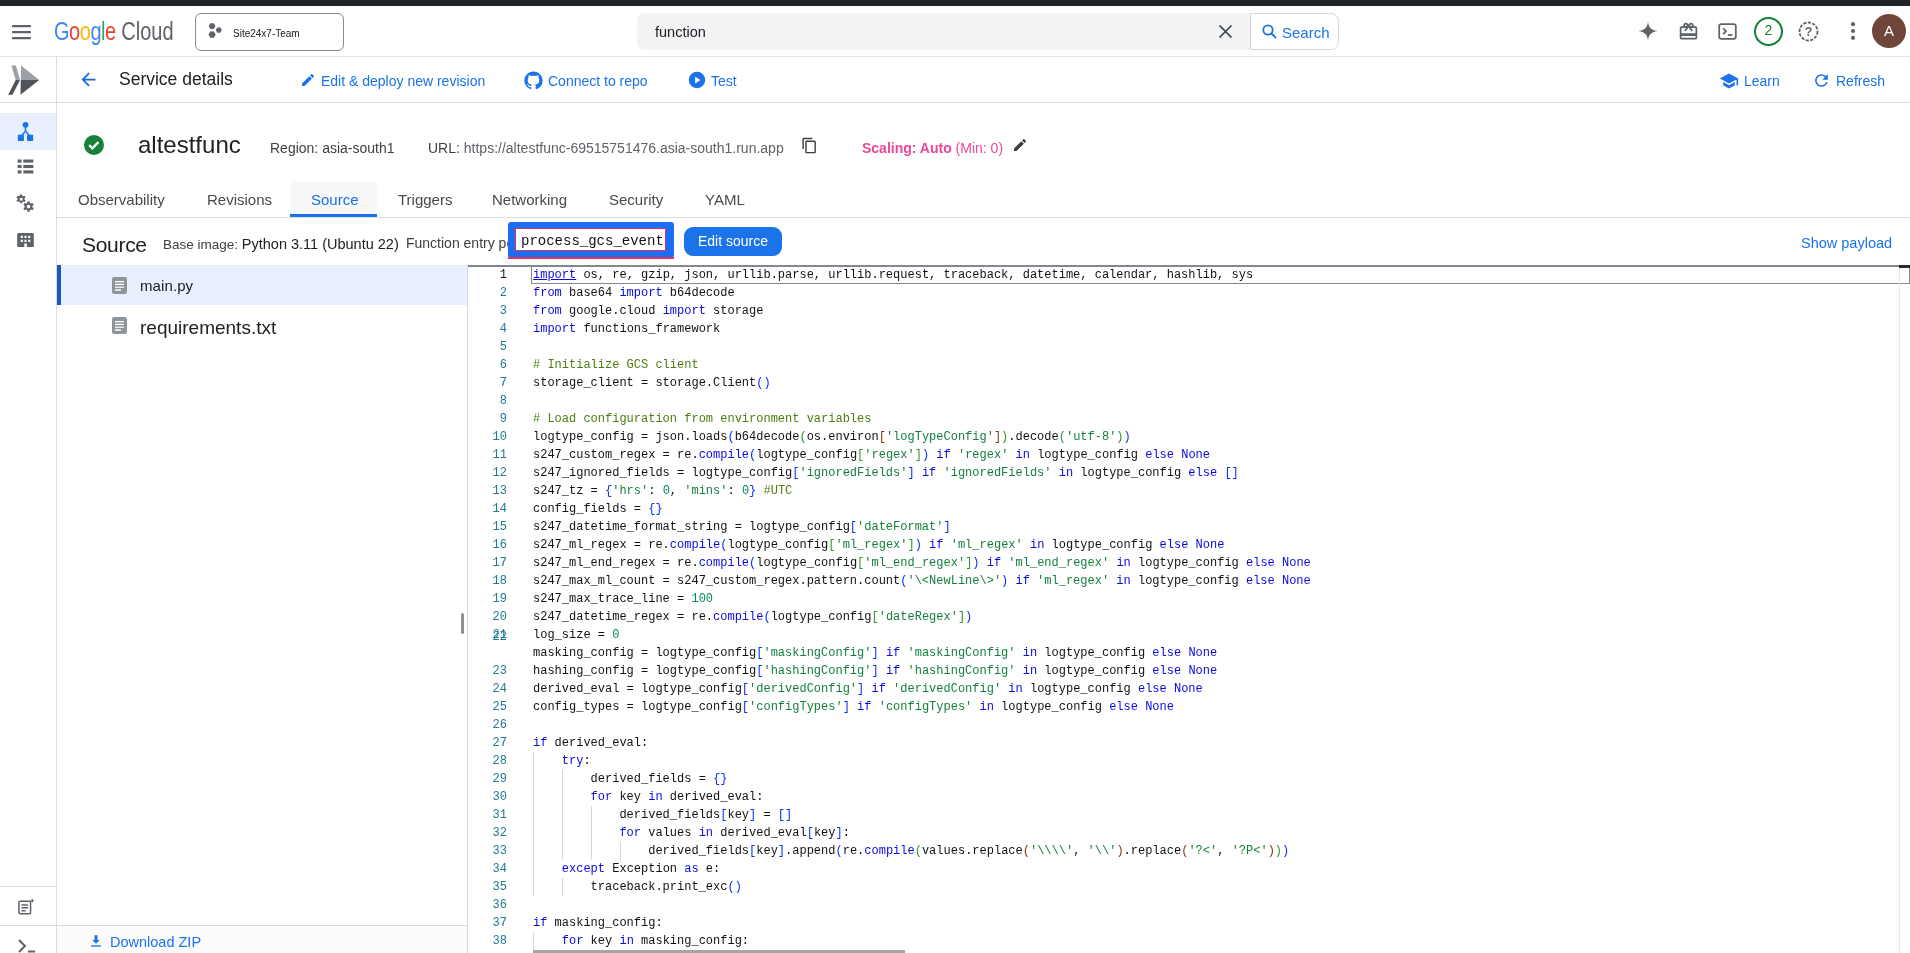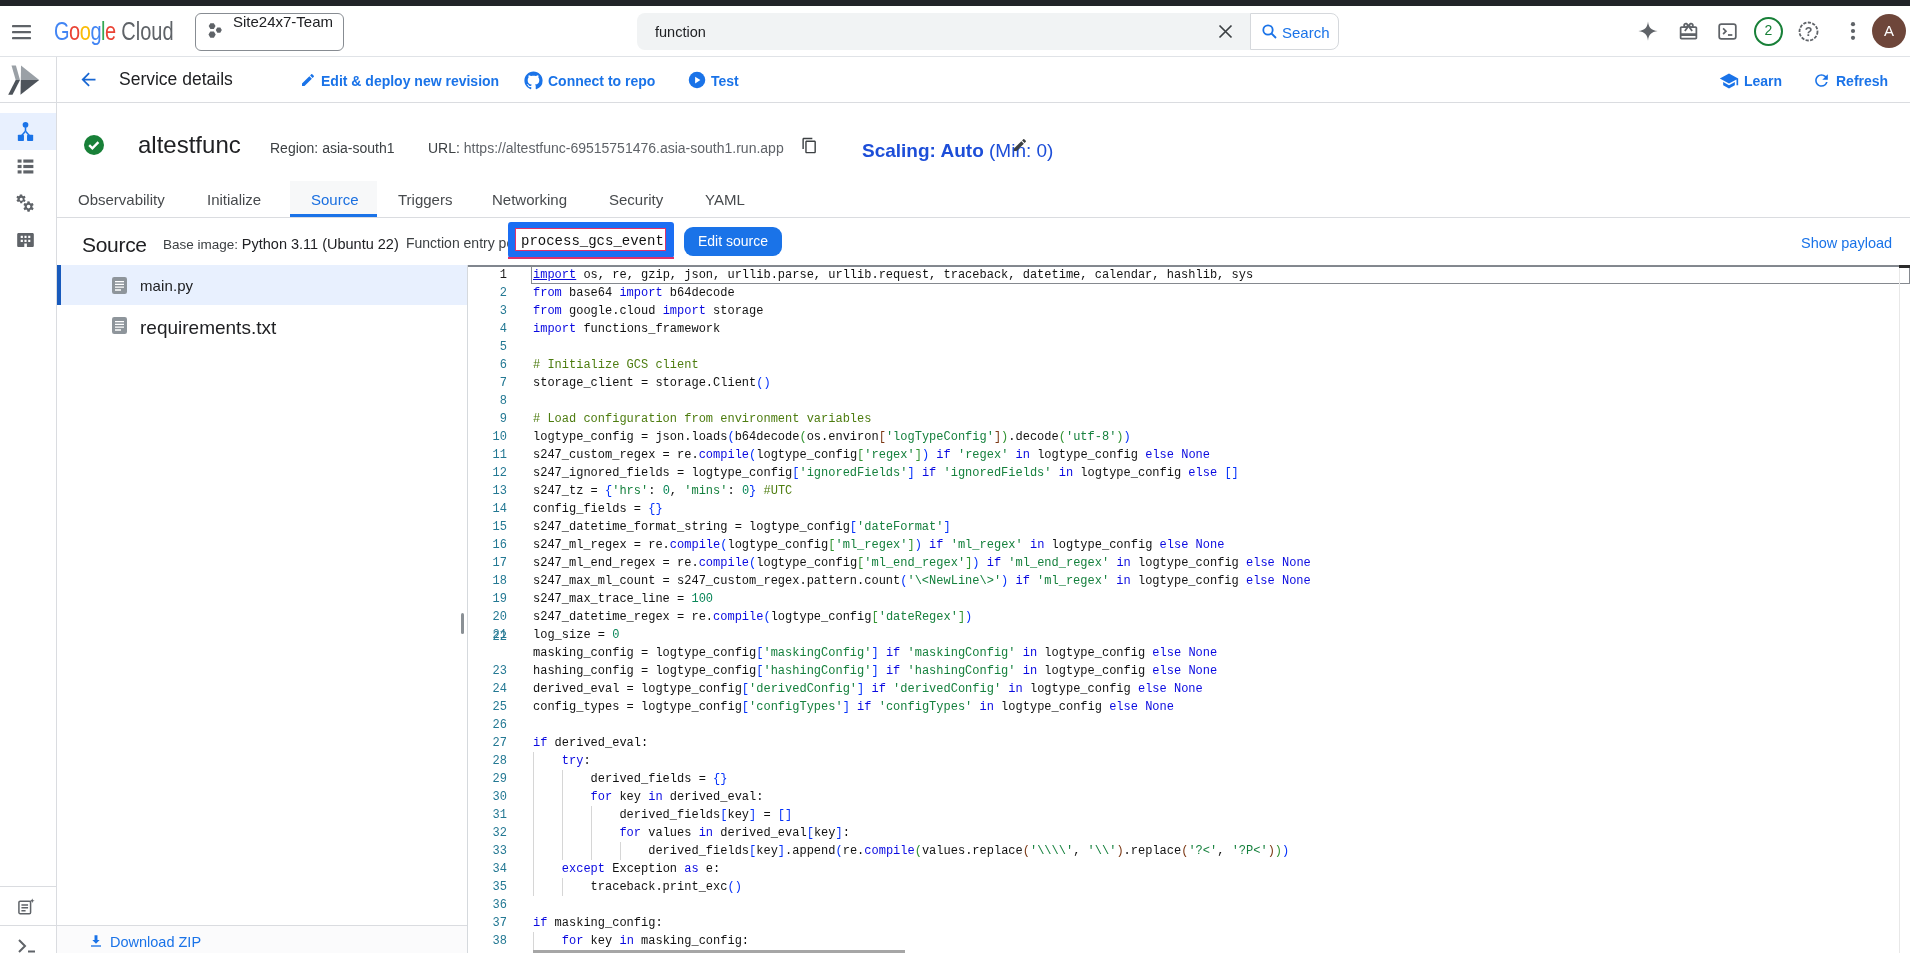--- a/index.html
+++ b/index.html
@@ -9,21 +9,21 @@
 
 .ln,.lnA{position:absolute;left:468px;width:39px;height:18px;line-height:18px;
   font-family:"Liberation Mono",monospace;font-size:12px;text-align:right;color:#237893}
 .lnA{color:#1b1b1b}
 .cl{position:absolute;left:533px;height:18px;line-height:18px;white-space:pre;
   font-family:"Liberation Mono",monospace;font-size:12px;color:#111}
 .k{color:#0a0ae0} .u{text-decoration:underline}
 .s{color:#15803d} .c{color:#4d7c0f} .n{color:#098658}
 .b0{color:#0431fa} .b1{color:#319331} .b2{color:#7b3814}
 .ig{position:absolute;width:1px;height:18px;background:#d6d6d6}
-.link{color:#1a73e8;font-size:14px;font-weight:700}
+.link{color:#1a73e8;font-size:14px;font-weight:400}
 </style></head>
 <body>
 
 <div class="abs" style="left:0;top:0;width:1910px;height:6px;background:#212428"></div>
 
 <div class="abs" style="left:0;top:6px;width:1910px;height:51px;background:#fff;border-bottom:1px solid #e0e3e7"></div>
 
 <svg class="abs" style="left:11px;top:21px" width="22" height="22" viewBox="0 0 22 22">
  <g fill="#5f6368">
       <rect x="1" y="4" width="19" height="2.2" rx=".4"></rect>
@@ -36,21 +36,21 @@
 <span style="color:#4285F4">G</span><span style="color:#EA4335">o</span><span style="color:#FBBC05">o</span><span style="color:#4285F4">g</span><span style="color:#34A853">l</span><span style="color:#EA4335">e</span><span style="color:#5f6368;margin-left:7px;letter-spacing:0">Cloud</span></div>
 
 <div class="abs" style="left:195px;top:13px;width:149px;height:38px;border:1px solid #878c92;border-radius:6px"></div>
 <svg class="abs" style="left:205px;top:21px" width="22" height="22" viewBox="0 0 22 22">
     <g fill="#5f6368">
  <path d="M5.4 2.2h3.4l1.7 2.9-1.7 2.9H5.4L3.7 5.1z"></path>
  <path d="M5.3 10.5h3.6l1.8 3.1-1.8 3.1H5.3l-1.8-3.1z"></path>
  <path d="M12.3 6.5h3l1.5 2.6-1.5 2.6h-3l-1.5-2.6z"></path>
     </g>
   </svg>
-<div class="abs" style="left:233px;top:13px;font-size:15px;color:#202124">Site24x7-Team</div>
+<div class="abs" style="left:233px;top:28px;font-size:10px;color:#202124">Site24x7-Team</div>
 
 <div class="abs" style="left:637px;top:13px;width:613px;height:37px;background:#f1f3f4;border-radius:8px 0 0 8px"></div>
 <div class="abs" style="left:655px;top:24px;font-size:14.5px;color:#202124">function</div>
 <svg class="abs" style="left:1218px;top:24px" width="15" height="15" viewBox="0 0 15 15">
     <path d="M1.5 1.5L13.5 13.5M13.5 1.5L1.5 13.5" stroke="#3c4043" stroke-width="1.7"></path>
   </svg>
 <div class="abs" style="left:1250px;top:13px;width:89px;height:37px;background:#fff;border:1px solid #d5d8dc;border-radius:0 8px 8px 0"></div>
 <svg class="abs" style="left:1261px;top:23px" width="17" height="17" viewBox="0 0 17 17">
     <circle cx="7" cy="7" r="4.7" fill="none" stroke="#1a73e8" stroke-width="1.8"></circle>
     <path d="M10.5 10.5L15 15" stroke="#1a73e8" stroke-width="1.8"></path>
@@ -123,29 +123,29 @@
 <svg class="abs" style="left:83px;top:134px" width="22" height="22" viewBox="0 0 22 22">
     <circle cx="11" cy="11" r="10" fill="#188038"></circle>
     <path d="M6.2 11.2l3.2 3.2 6-6.2" fill="none" stroke="#fff" stroke-width="2.4"></path>
   </svg>
 <div class="abs" style="left:138px;top:131px;font-size:24px;color:#202124">altestfunc</div>
 <div class="abs" style="left:270px;top:140px;font-size:14px;color:#3c4043">Region: asia-south1</div>
 <div class="abs" style="left:428px;top:140px;font-size:14px;color:#3c4043">URL: <span style="color:#5f6368">https://altestfunc-69515751476.asia-south1.run.app</span></div>
 <svg class="abs" style="left:801px;top:137px" width="17" height="17" viewBox="0 0 24 24">
     <path fill="#3c4043" d="M16 1H4c-1.1 0-2 .9-2 2v14h2V3h12V1zm3 4H8c-1.1 0-2 .9-2 2v14c0 1.1.9 2 2 2h11c1.1 0 2-.9 2-2V7c0-1.1-.9-2-2-2zm0 16H8V7h11v14z"></path>
   </svg>
-<div class="abs" style="left:862px;top:140px;font-size:19px;color:#1d4ed8"><b style="font-weight:700">Scaling: Auto</b> (Min: 0)</div>
+<div class="abs" style="left:862px;top:140px;font-size:14px;color:#ec4899"><b style="font-weight:700">Scaling: Auto</b> (Min: 0)</div>
 <svg class="abs" style="left:1012px;top:137px" width="16" height="16" viewBox="0 0 24 24">
     <path fill="#3c4043" d="M3 17.25V21h3.75L17.81 9.94l-3.75-3.75L3 17.25zM20.71 7.04c.39-.39.39-1.02 0-1.41l-2.34-2.34c-.39-.39-1.02-.39-1.41 0l-1.83 1.83 3.75 3.75 1.83-1.83z"></path>
   </svg>
 
 <div class="abs" style="left:57px;top:217px;width:1853px;height:1px;background:#dadce0"></div>
 <div class="abs" style="left:290px;top:181px;width:87px;height:33px;background:#f7f8f9"></div>
 <div class="abs" style="left:78px;top:191px;font-size:15px;font-weight:500;color:#474a4d">Observability</div>
-<div class="abs" style="left:207px;top:191px;font-size:15px;font-weight:500;color:#474a4d">Initialize</div>
+<div class="abs" style="left:207px;top:191px;font-size:15px;font-weight:500;color:#474a4d">Revisions</div>
 <div class="abs" style="left:311px;top:191px;font-size:15px;font-weight:500;color:#1a6fe0">Source</div>
 <div class="abs" style="left:398px;top:191px;font-size:15px;font-weight:500;color:#474a4d">Triggers</div>
 <div class="abs" style="left:492px;top:191px;font-size:15px;font-weight:500;color:#474a4d">Networking</div>
 <div class="abs" style="left:609px;top:191px;font-size:15px;font-weight:500;color:#474a4d">Security</div>
 <div class="abs" style="left:705px;top:191px;font-size:15px;font-weight:500;color:#474a4d">YAML</div>
 <div class="abs" style="left:290px;top:214px;width:87px;height:3px;background:#1a73e8"></div>
 
 <div class="abs" style="left:82px;top:233px;font-size:21px;letter-spacing:-0.3px;color:#202124">Source</div>
 <div class="abs" style="left:163px;top:236px;font-size:13.5px;color:#3c4043">Base image: <span style="font-size:14.5px;color:#202124">Python 3.11 (Ubuntu 22)</span></div>
 <div class="abs" style="left:406px;top:235px;font-size:14px;color:#3c4043">Function entry point</div>

